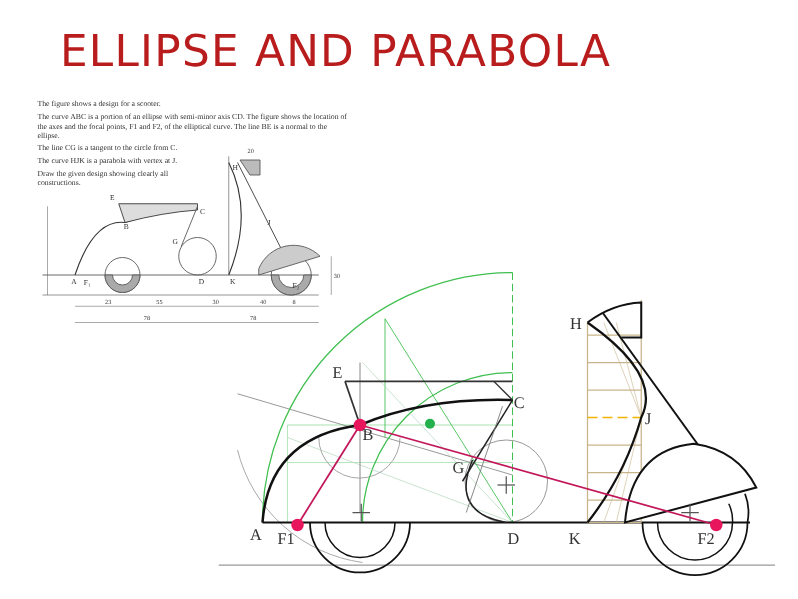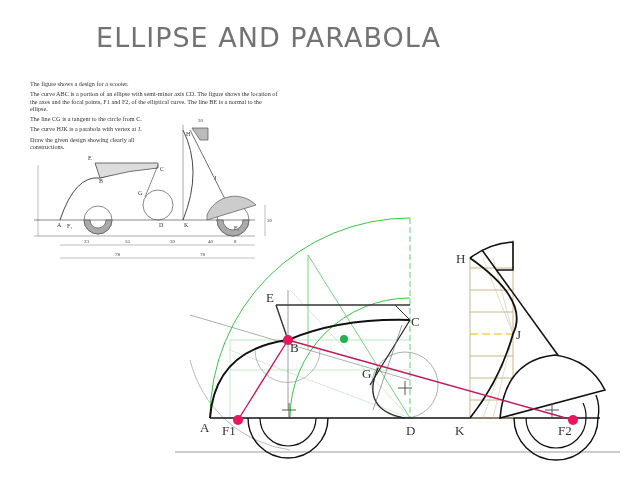--- a/index.html
+++ b/index.html
@@ -1,19 +1,19 @@
 <!DOCTYPE html>
 <html><head>
 <meta charset="utf-8">
 <style>
   html, body { margin: 0; padding: 0; background: #ffffff; }
   body { width: 638px; height: 479px; position: relative; overflow: hidden; font-family: "DejaVu Sans", sans-serif; }
   .title {
     position: absolute; left: 0; top: 22px; width: 537px; text-align: center;
-    font-family: "DejaVu Sans", sans-serif; font-size: 27px; letter-spacing: 1px; color: #737373;
+    font-family: "DejaVu Sans", sans-serif; font-size: 35px; letter-spacing: 1px; color: #b91c1c;
   }
   .brief {
     position: absolute; left: 30px; top: 80px; width: 250px;
     font-family: "Liberation Serif", serif; font-size: 6.2px; line-height: 7.6px; color: #333;
   }
   .brief p { margin: 0 0 2.5px 0; }
   svg { position: absolute; left: 0; top: 0; }
   .lbl { font-family: "Liberation Serif", serif; fill: #333; }
 </style>
 </head>

